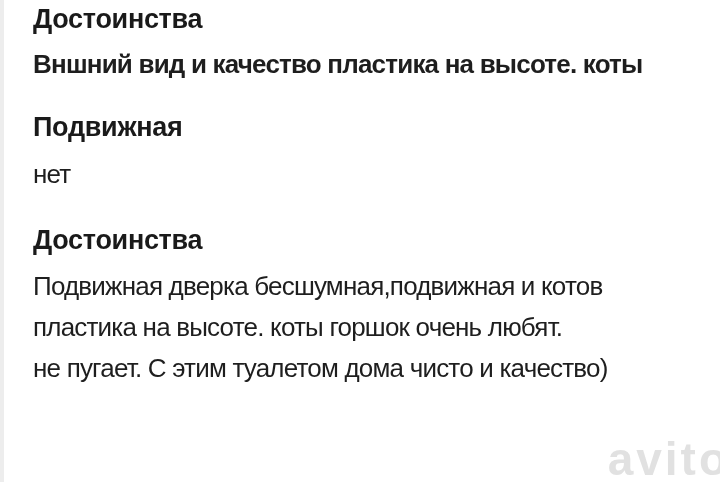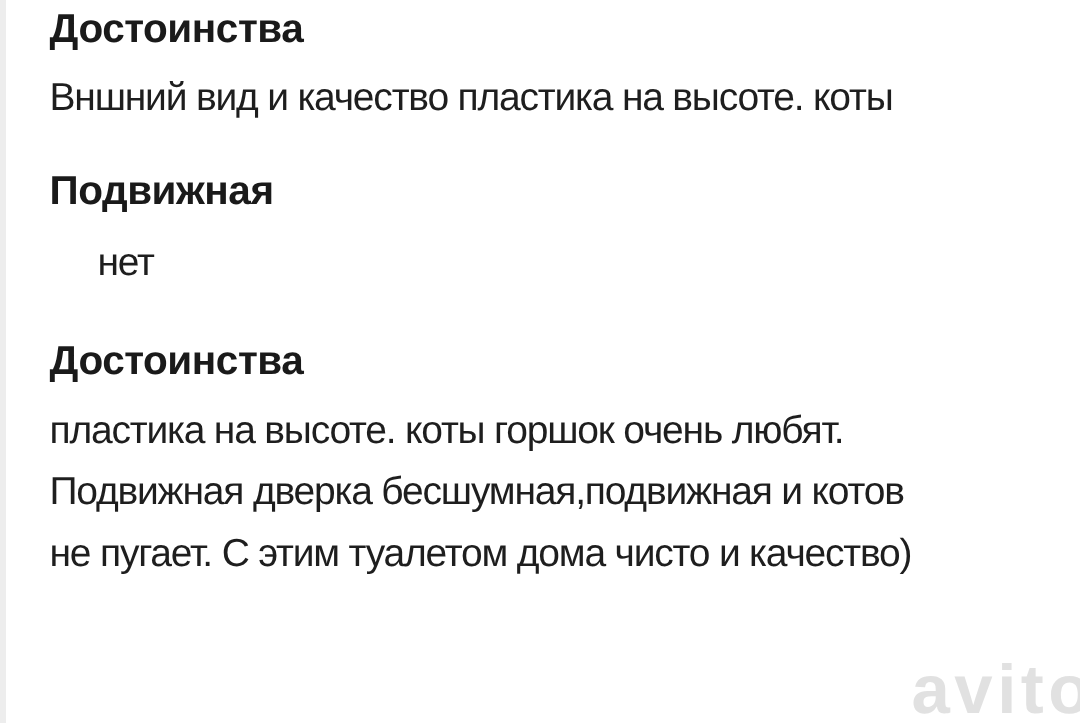--- a/index.html
+++ b/index.html
@@ -51,25 +51,25 @@
   }
   .section-body {
     font-size: 26px;
     font-weight: 400;
     letter-spacing: -0.8px;
     color: #1e1e1e;
   }
   .section-body .line {
     white-space: nowrap;
   }
-  .sec-pros .section-body { margin-top: 10px; }
+  .sec-pros .section-body { margin-top: 10px; font-weight: bold; }
   .sec-pros .line { line-height: 38px; }
   .sec-cons { margin-top: 28px; }
   .sec-cons .section-body { margin-top: 12px; }
-  .sec-cons .line { line-height: 39px; margin-left: 32px; }
+  .sec-cons .line { line-height: 39px; }
   .sec-comment { margin-top: 30px; }
   .sec-comment .section-body { margin-top: 10px; }
   .sec-comment .line { line-height: 41px; }
 </style>
 </head>
 <body>
 
 <div class="edge-strip"></div>
 
 <div class="watermark">avito</div>
@@ -86,19 +86,19 @@
   <section class="sec-cons">
     <div class="section-title">Подвижная</div>
     <div class="section-body">
       <div class="line">нет</div>
     </div>
   </section>
 
   <section class="sec-comment">
     <div class="section-title">Достоинства</div>
     <div class="section-body">
+      <div class="line">Подвижная дверка бесшумная,подвижная и котов</div>
       <div class="line">пластика на высоте. коты горшок очень любят.</div>
-      <div class="line">Подвижная дверка бесшумная,подвижная и котов</div>
       <div class="line">не пугает. С этим туалетом дома чисто и качество)</div>
     </div>
   </section>
 
 </div>
 
 </body></html>

